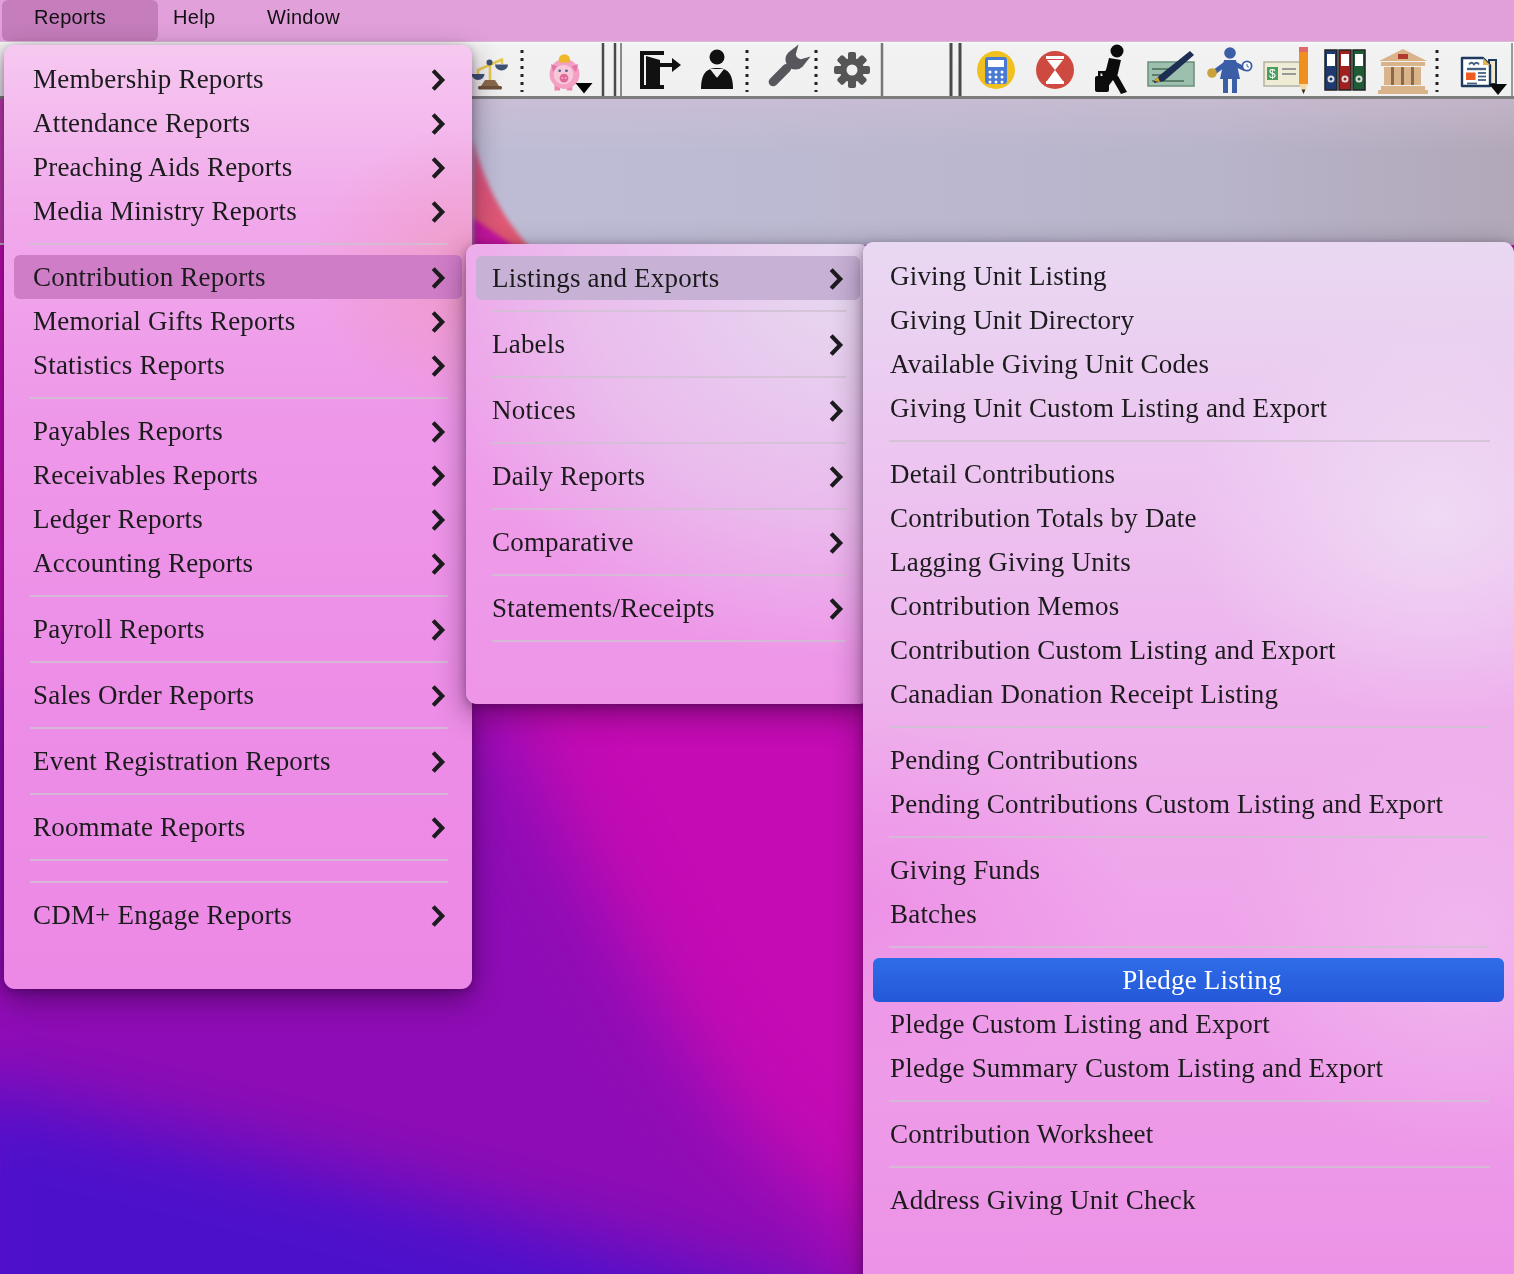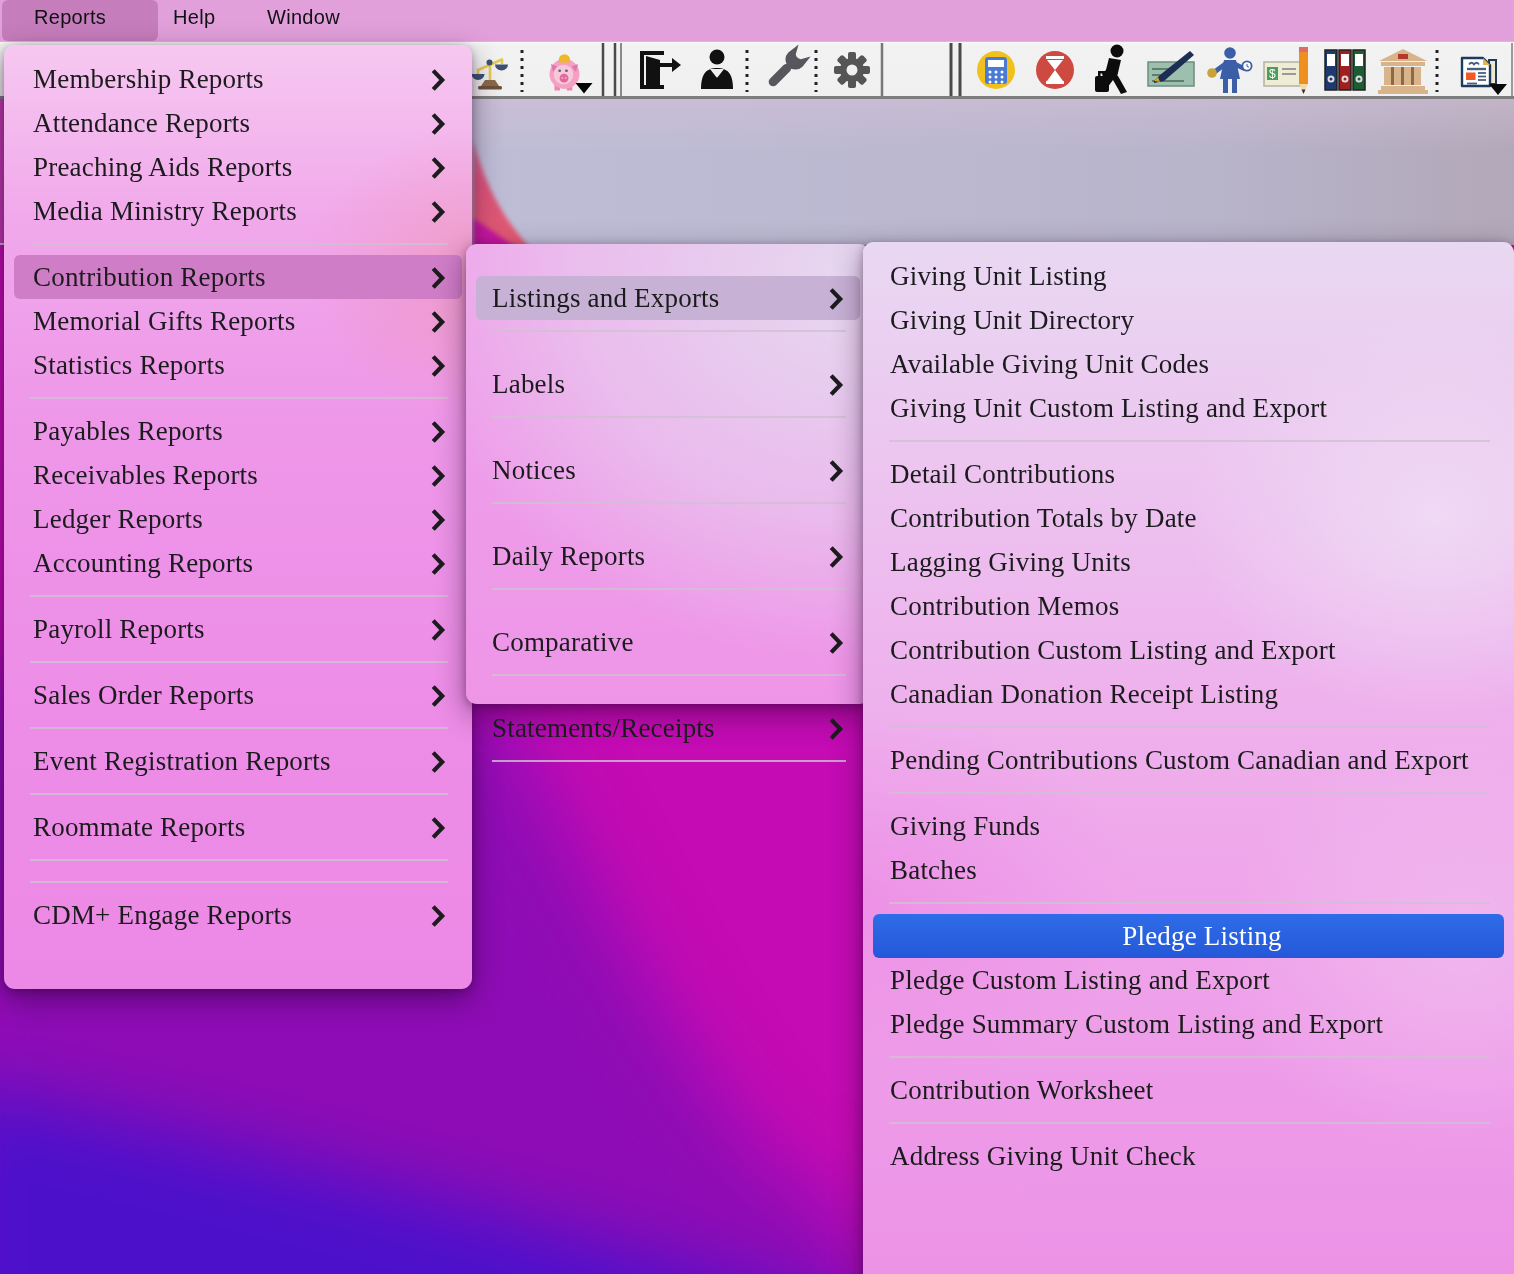--- a/index.html
+++ b/index.html
@@ -35,21 +35,21 @@
                  linear-gradient(180deg,#f6c8f0 0%,#f1a9eb 18%,#ee97e9 40%,#ed8de7 70%,#ec89e6 100%);}
   #menu2{left:466px;top:244px;width:404px;height:460px;
       background:radial-gradient(150% 115% at 95% 8%,#e6d8f0 0%,rgba(230,216,240,.5) 45%,rgba(230,216,240,0) 72%),
                  linear-gradient(180deg,#efa3ea,#ee95e8);}
   #menu3{left:863px;top:242px;width:651px;height:1100px;
       background:radial-gradient(55% 26% at 88% 25%,rgba(240,224,246,.8) 0%,rgba(240,224,246,0) 70%),
                  radial-gradient(60% 25% at 0% 60%,rgba(236,130,228,.55) 0%,rgba(236,130,228,0) 70%),
                  radial-gradient(50% 26% at 92% 64%,rgba(242,198,242,.55) 0%,rgba(242,198,242,0) 75%),
                  linear-gradient(180deg,#e9d8f2 0%,#ecc7f0 18%,#eeb2ed 40%,#efa5ea 60%,#ed99e8 80%,#ec90e6 100%);}
   #menu3 .mi{padding-left:27px;}
-  #menu2 .mi{padding-left:26px;margin-top:20px;}
+  #menu2 .mi{padding-left:26px;}
 </style>
 </head>
 <body>
 <svg id="wall" width="1514" height="1274" viewBox="0 0 1514 1274">
   <defs>
     <filter id="b40" x="-30%" y="-30%" width="160%" height="160%" color-interpolation-filters="sRGB">
         <feGaussianBlur stdDeviation="38"></feGaussianBlur>
       </filter>
     <filter id="b8" x="-50%" y="-50%" width="200%" height="200%" color-interpolation-filters="sRGB">
         <feGaussianBlur stdDeviation="2.2"></feGaussianBlur>
@@ -370,21 +370,22 @@
   <div class="mi">Available Giving Unit Codes</div>
   <div class="mi">Giving Unit Custom Listing and Export</div>
   <div class="sep"></div>
   <div class="mi">Detail Contributions</div>
   <div class="mi">Contribution Totals by Date</div>
   <div class="mi">Lagging Giving Units</div>
   <div class="mi">Contribution Memos</div>
   <div class="mi">Contribution Custom Listing and Export</div>
   <div class="mi">Canadian Donation Receipt Listing</div>
   <div class="sep"></div>
-  <div class="mi">Pending Contributions Custom Canadian and Export</div>
+  <div class="mi">Pending Contributions</div>
+  <div class="mi">Pending Contributions Custom Listing and Export</div>
   <div class="sep"></div>
   <div class="mi">Giving Funds</div>
   <div class="mi">Batches</div>
   <div class="sep"></div>
   <div class="mi hb">Pledge Listing</div>
   <div class="mi">Pledge Custom Listing and Export</div>
   <div class="mi">Pledge Summary Custom Listing and Export</div>
   <div class="sep"></div>
   <div class="mi">Contribution Worksheet</div>
   <div class="sep"></div>

